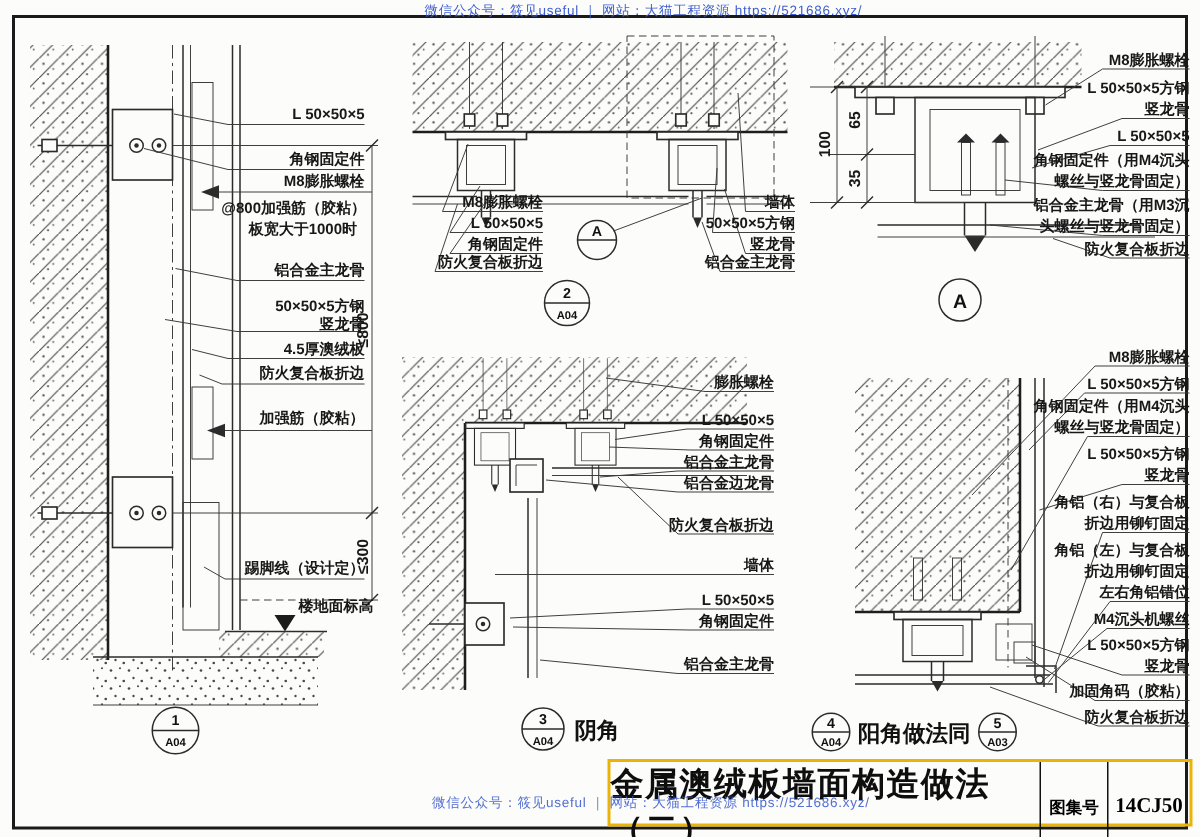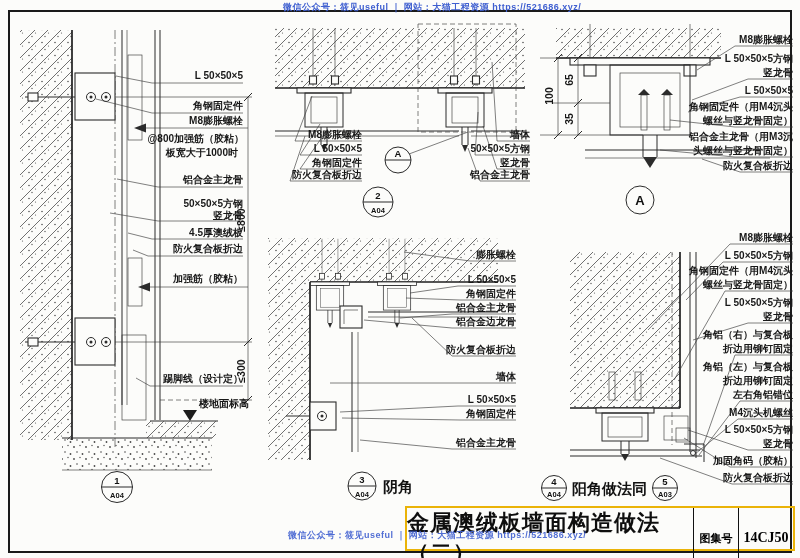--- a/index.html
+++ b/index.html
@@ -1,18 +1,18 @@
 <!DOCTYPE html>
 <html><head>
 <meta charset="utf-8">
 <style>
   html,body{margin:0;padding:0;background:#e8e8e8;}
   #stage{position:relative;width:800px;height:558px;background:#fcfcfa;overflow:hidden;
          font-family:"Liberation Sans",sans-serif;}
-  .wm{position:absolute;font-size:9px;color:#3f5fd0;letter-spacing:.5px;white-space:nowrap;z-index:30;font-weight:bold;}
+  .wm{position:absolute;font-size:9px;color:#3f5fd0;letter-spacing:.5px;white-space:nowrap;z-index:30;}
   #border{position:absolute;left:8px;top:10px;width:780px;height:539px;border:2px solid #1a1a1a;z-index:1;}
   svg text{user-select:none;}
   .ln{stroke:#2b2b2b;stroke-width:1;fill:none;}
   .thk{stroke:#1e1e1e;stroke-width:1.7;fill:none;}
   .thin{stroke:#3a3a3a;stroke-width:.65;fill:none;}
   .dash{stroke-dasharray:5 3;}
   .dashdot{stroke-dasharray:9 3 2 3;}
   .whitebox{fill:#fcfcfa;stroke:#2b2b2b;stroke-width:1.1;}
   .lbl{font:600 10px "Liberation Sans",sans-serif;fill:#181818;}
   .dim{font:600 10.5px "Liberation Sans",sans-serif;fill:#181818;}

